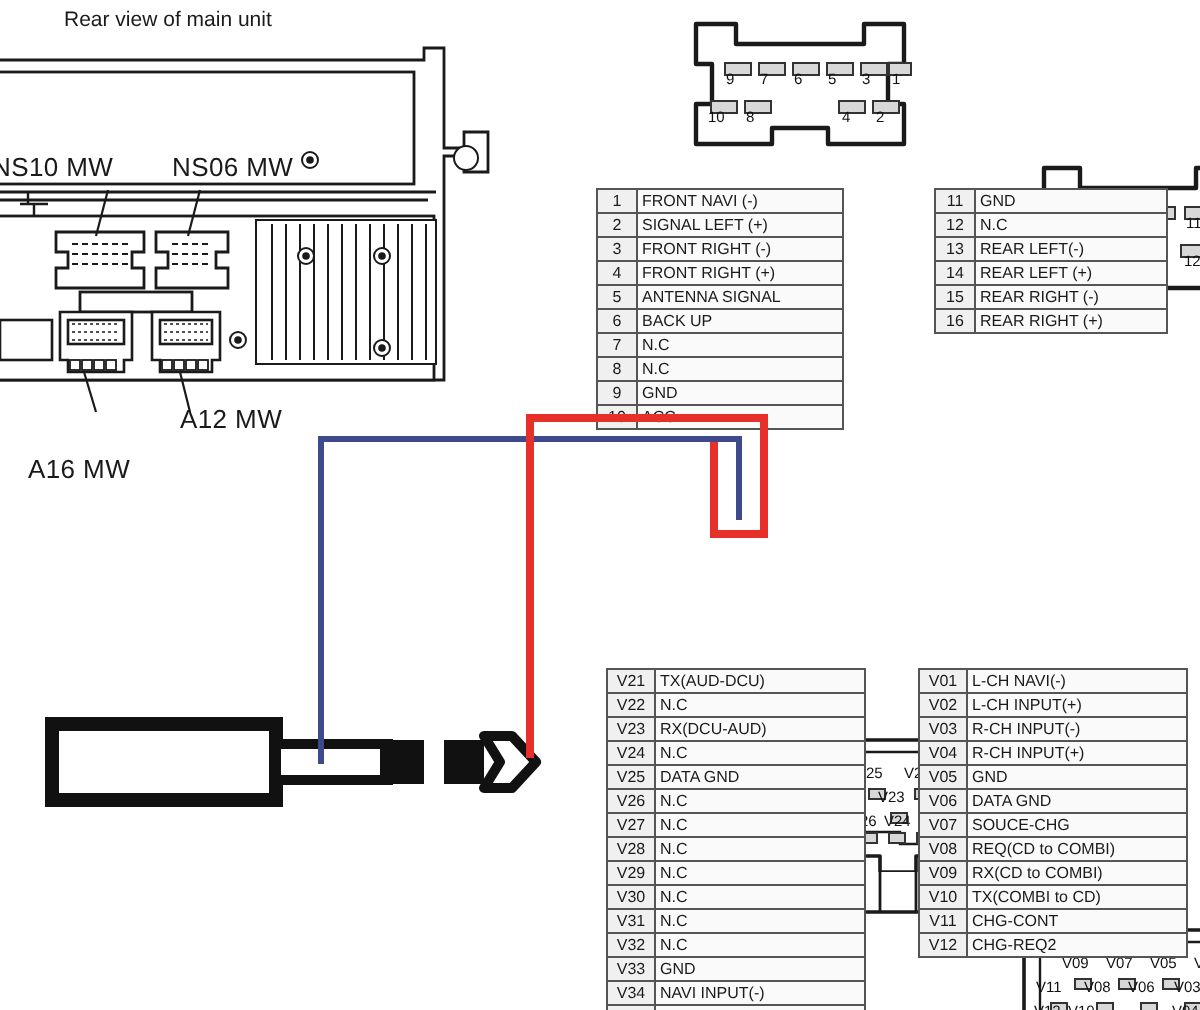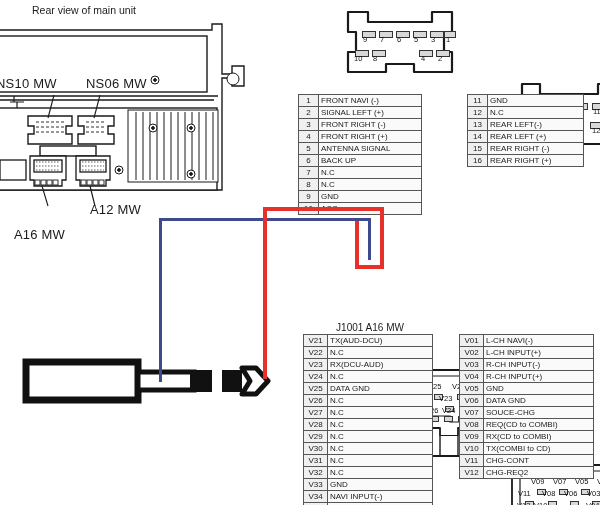--- a/index.html
+++ b/index.html
@@ -342,21 +342,20 @@
     <div class="pinbox" style="left:132px;top:50px;width:7px;height:4px;"></div>
 
     <div class="pinlabel" style="left:12px;top:41px;">V36</div>
     <div class="pinlabel" style="left:28px;top:41px;">V34</div>
     <div class="pinlabel" style="left:45px;top:41px;">V32</div>
     <div class="pinlabel" style="left:99px;top:41px;">V26</div>
     <div class="pinlabel" style="left:116px;top:41px;">V24</div>
     <div class="pinlabel" style="left:133px;top:41px;">V22</div>
   </div>
 
-  <div class="abs tbl-title" style="left:300px;top:322px;width:140px;">J1001  A16 MW</div>
   <table class="pin-table abs" style="left:303px;top:334px;width:130px;">
     <tbody>
         <tr>
           <td class="num wide">V21</td>
           <td>TX(AUD-DCU)</td>
         </tr>
         <tr>
           <td class="num wide">V22</td>
           <td>N.C</td>
         </tr>

